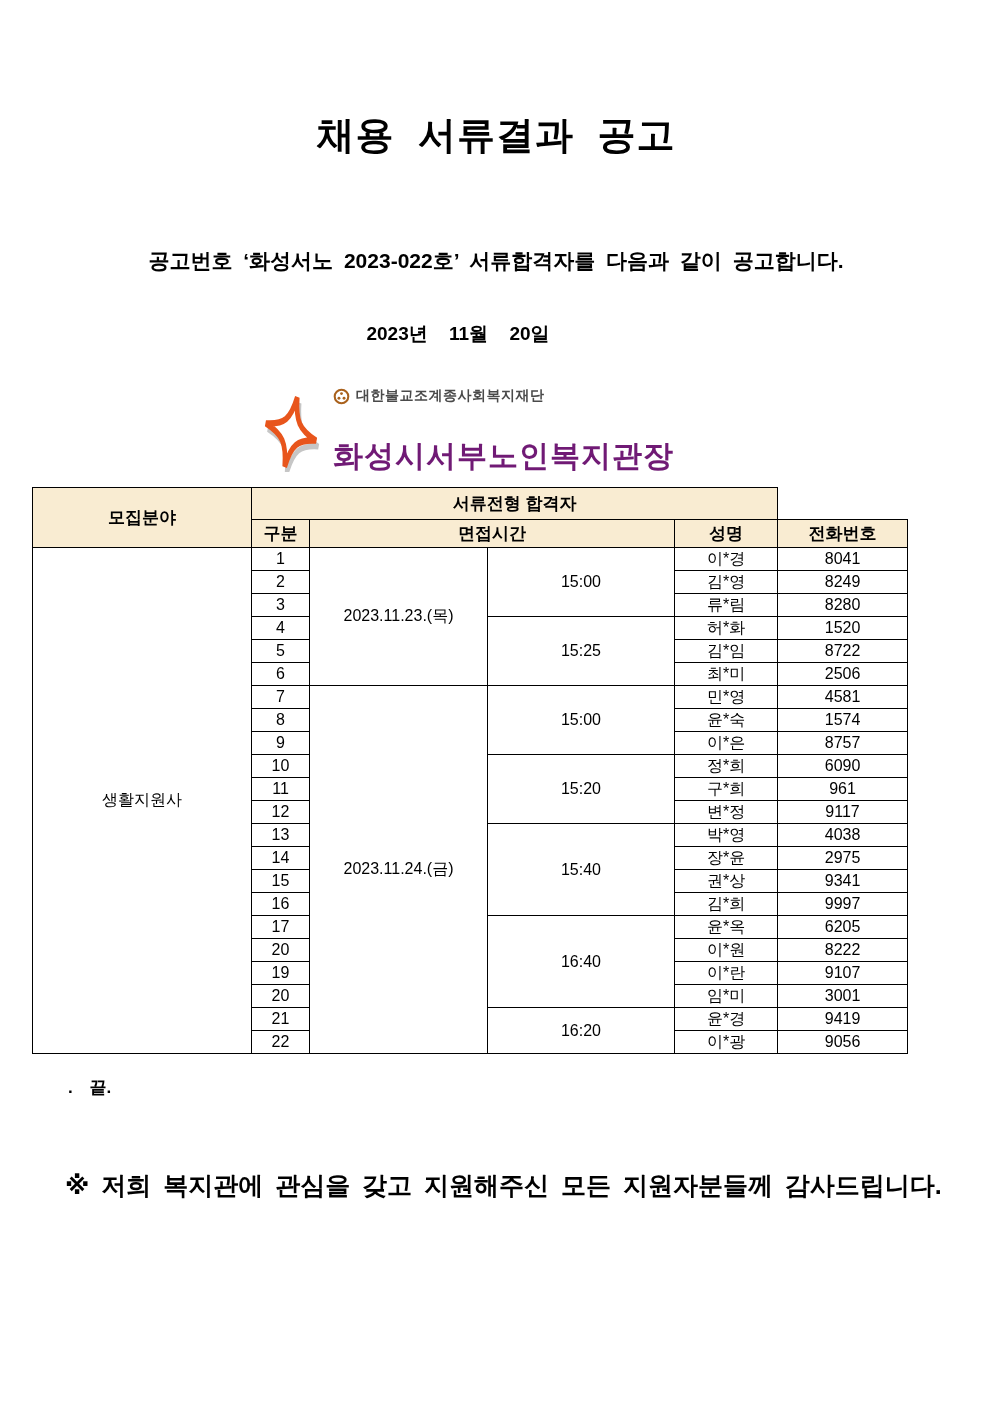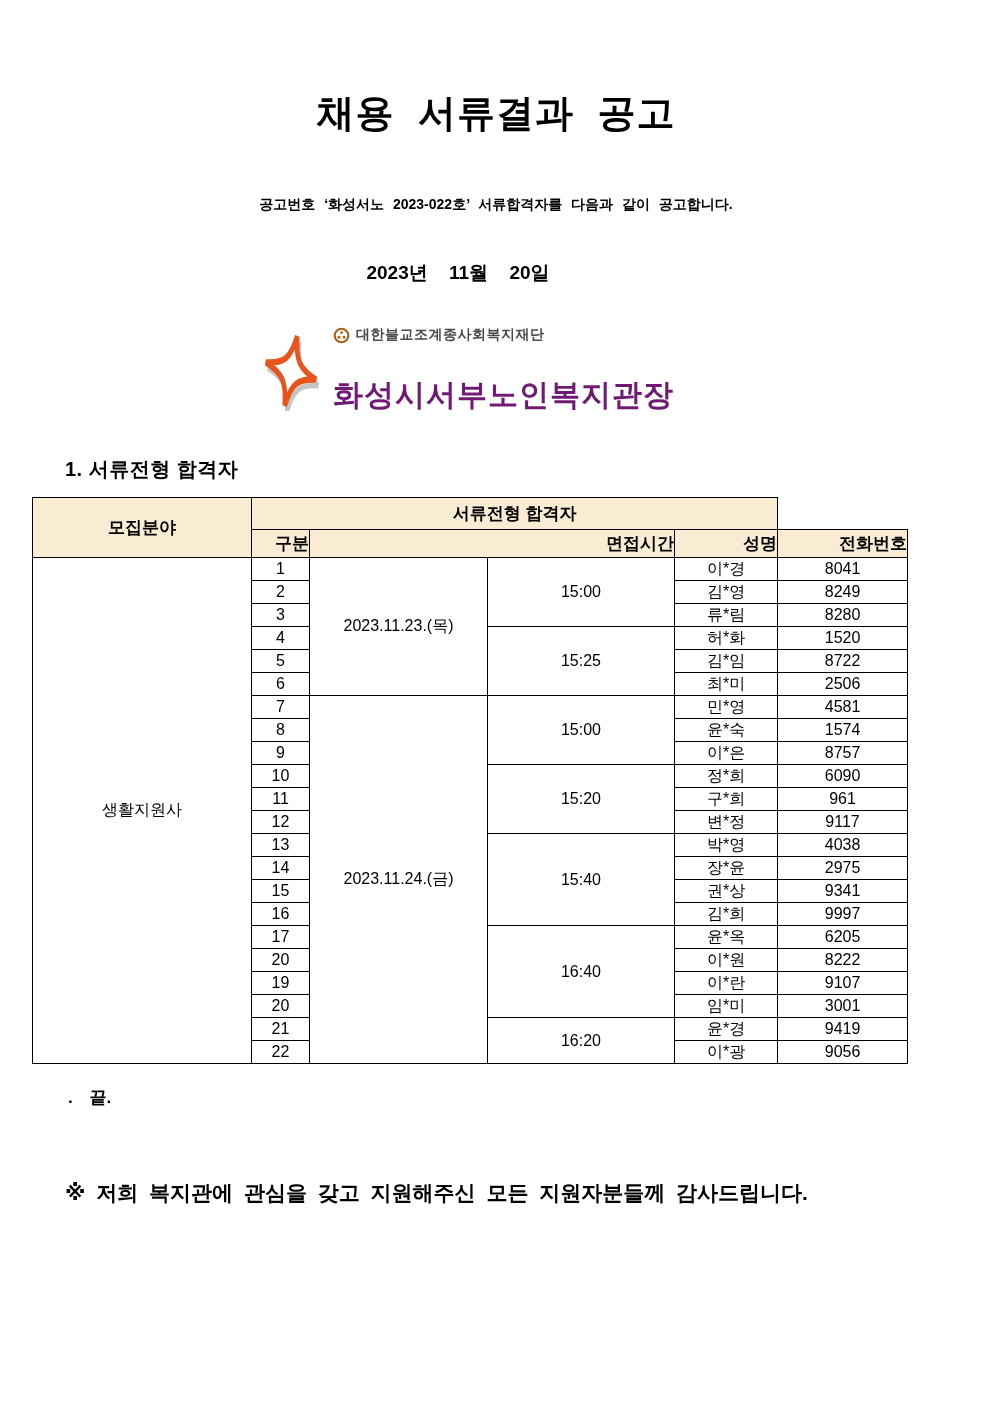--- a/index.html
+++ b/index.html
@@ -10,31 +10,31 @@
     color:#000;
   }
   .page {
     position:relative;
     width:992px;
     height:1403px;
     background:#fff;
     overflow:hidden;
   }
   .doc-title {
-    padding-top:88px;
+    padding-top:110px;
     text-align:center;
     font-size:38px;
     font-weight:bold;
     letter-spacing:1px;
     word-spacing:12px;
   }
   .doc-subtitle {
-    margin-top:57px;
-    text-align:center;
-    font-size:14px;
+    margin-top:86px;
+    text-align:center;
+    font-size:21px;
     font-weight:bold;
     word-spacing:5px;
   }
   .doc-date {
     margin-top:46px;
     text-align:center;
     font-size:19px;
     font-weight:bold;
     word-spacing:16px;
     transform:translateX(-38px);
@@ -75,36 +75,36 @@
     vertical-align:middle;
     overflow:hidden;
     white-space:nowrap;
   }
   table.applicants thead th {
     background:#f9ecd2;
     font-size:17px;
     font-weight:bold;
   }
   tr.h-row1 th { height:32px; }
-  tr.h-row2 th { height:28px;text-align:right; }
+  tr.h-row2 th { height:28px; }
   th.sep { border-bottom:3px double #000; }
   table.applicants tbody tr { height:23px; }
   table.applicants tbody td { font-size:16px; font-weight:normal; }
   td[data-name="category-cell"] { font-size:17px; }
   td[data-name="date-cell"], td[data-name="time-cell"] { font-size:16px; }
   
   .end-mark {
     margin:22px 0 0 68px;
     font-size:17px;
     font-weight:bold;
     word-spacing:12px;
   }
   .footer-note {
     margin:70px 0 0 65px;
-    font-size:21px;
+    font-size:25px;
     font-weight:bold;
     word-spacing:5px;
   }
 </style>
 </head>
 <body>
 
 <div class="page" data-name="document-page">
 
   <h1 class="doc-title" data-name="page-title">채용 서류결과 공고</h1>
@@ -127,21 +127,20 @@
           <circle cx="10" cy="6.6" r="1.7" fill="#a9611c"></circle>
           <circle cx="7" cy="12" r="1.7" fill="#a9611c"></circle>
           <circle cx="13" cy="12" r="1.7" fill="#a9611c"></circle>
         </svg>
         <span class="logo-foundation" data-name="foundation-name">대한불교조계종사회복지재단</span>
       </div>
       <div class="logo-center-name" data-name="welfare-center-name">화성시서부노인복지관장</div>
     </div>
   </div>
 
-  <h2 class="section-heading" data-name="section-heading">1. 서류전형 합격자</h2>
 
   <table class="applicants" data-name="applicants-table">
     <colgroup>
       <col style="width:219px">
       <col style="width:58px">
       <col style="width:178px">
       <col style="width:187px">
       <col style="width:103px">
       <col style="width:130px">
     </colgroup>

